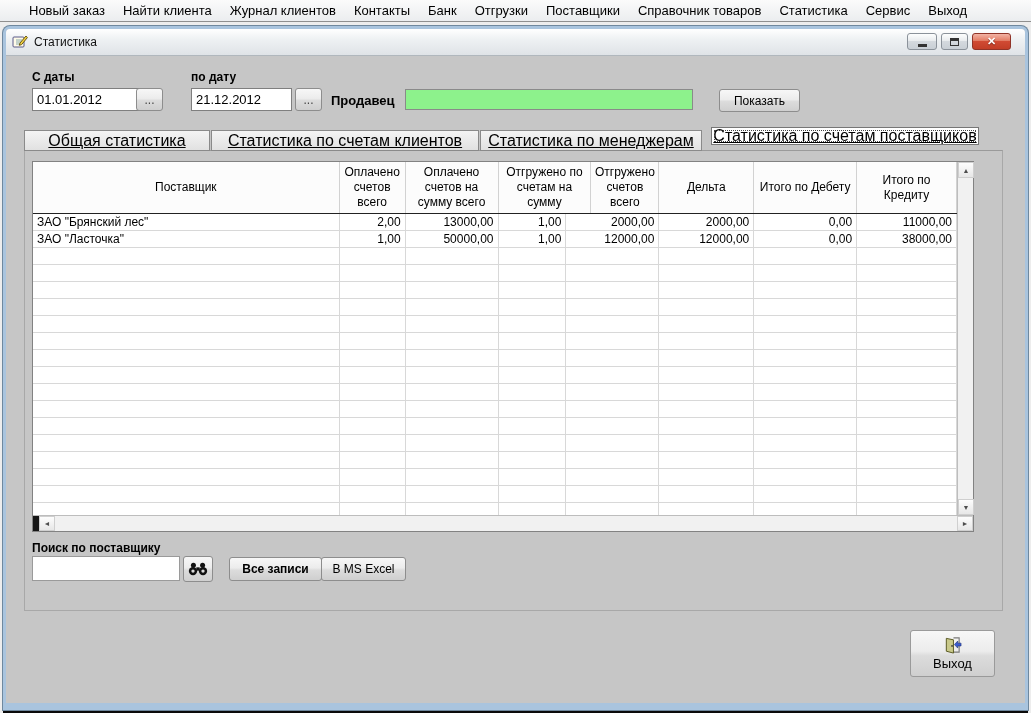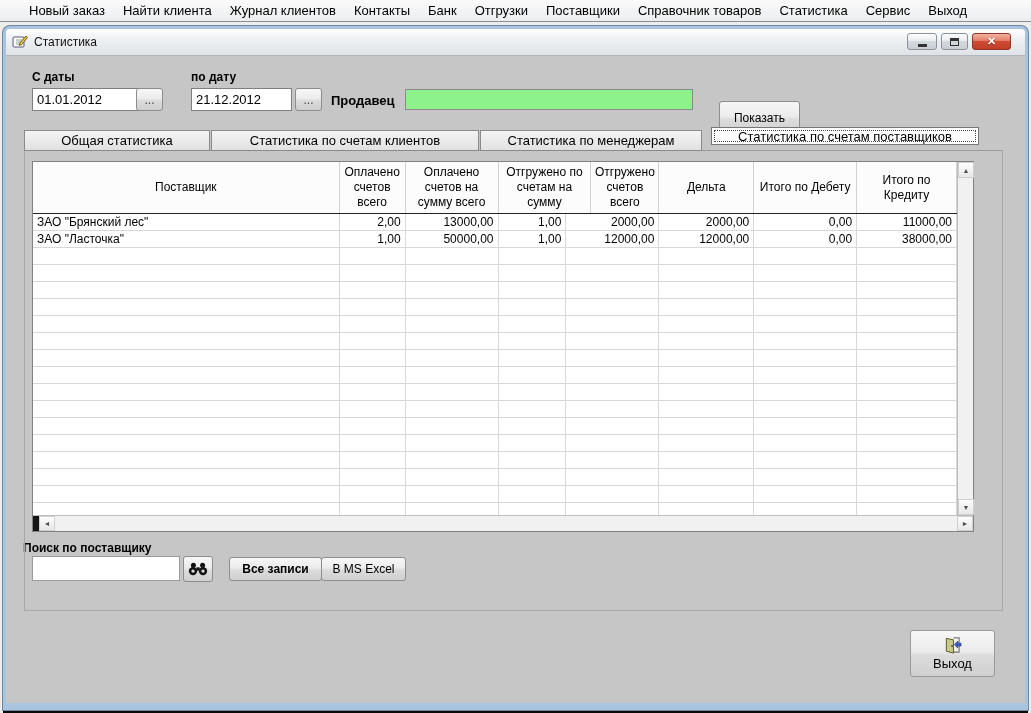--- a/index.html
+++ b/index.html
@@ -43,28 +43,28 @@
     display:flex; align-items:center; justify-content:center; }
 
   #lbl-from { left:26px; top:13px; }
   #date-from { left:26px; top:31px; width:120px; }
   #pick-from { left:130px; top:31px; width:27px; height:23px; color:#444; }
   #lbl-to { left:185px; top:13px; }
   #date-to { left:185px; top:31px; width:101px; }
   #pick-to { left:289px; top:31px; width:27px; height:23px; color:#444; }
   #lbl-seller { left:325px; top:36px; font-size:13px; }
   #seller { left:399px; top:32px; width:288px; height:21px; border:1px solid #8a8a8a; }
-  #btn-show { left:713px; top:32px; width:81px; height:34px;margin-top:12px; }
+  #btn-show { left:713px; top:32px; width:81px; height:23px; }
 
   
   .tabpage { position:absolute; left:18px; top:93px; width:979px; height:461px;
     border:1px solid #a8a8a8; border-top-color:#9a9a9a; z-index:1; }
   .tab { position:absolute; top:73px; height:21px; z-index:2;
     background:linear-gradient(#f4f4f4,#e1e1e1); border:1px solid #8a8a8a;
-    display:flex; align-items:center; justify-content:center; font-size:13px; cursor:default; }
+    display:flex; align-items:center; justify-content:center; font-size:16px; cursor:default;text-decoration:underline; }
   .tab.t0 { left:18px;  width:186px; }
   .tab.t1 { left:205px; width:268px; }
   .tab.t2 { left:474px; width:222px; }
   .tab.t3 { left:705px; width:268px; }
   .tab.active { top:70px; height:18px; background:#fff; border-color:#767676;
     outline:1px dotted #444; outline-offset:-4px; z-index:3; }
 
   
   .grid { position:absolute; left:26px; top:104px; width:942px; height:371px;
     background:#fff; border:1px solid #828282; z-index:2; }
@@ -85,21 +85,21 @@
     background:#f1f1f1; border-top:1px solid #bdbdbd; display:flex; }
   .sarrow { width:16px; height:15px; display:flex; align-items:center; justify-content:center;
     font-size:7px; color:#4e4e4e; background:linear-gradient(#fdfdfd,#e7e7e7);
     border:1px solid #cfcfcf; }
   .vscroll .up { position:absolute; top:0; left:0; right:0; height:16px; }
   .vscroll .down { position:absolute; bottom:0; left:0; right:0; height:16px; }
   .hthumb { width:6px; background:#151515; }
   .htrack { flex:1; }
 
   
-  #lbl-search { left:17px; top:484px;text-align:center; }
+  #lbl-search { left:26px; top:484px;text-align:center; }
   #search-input { left:26px; top:499px; width:148px; height:25px; border-color:#9a9a9a; }
   #btn-find { left:177px; top:499px; width:30px; height:26px; }
   #btn-all { left:223px; top:500px; width:93px; height:24px; font-weight:bold; }
   #btn-excel { left:315px; top:500px; width:85px; height:24px; }
 
   
   #btn-exit { left:904px; top:573px; width:85px; height:47px; flex-direction:column; gap:1px;
     font-size:13px; border-color:#9a9a9a; }
 </style>
 </head>

